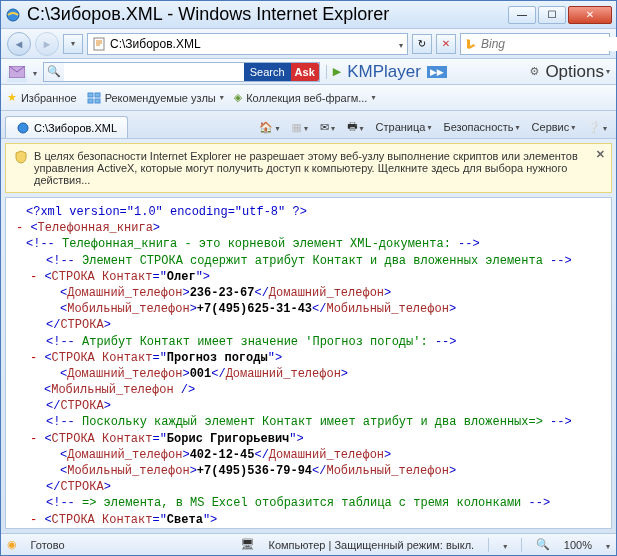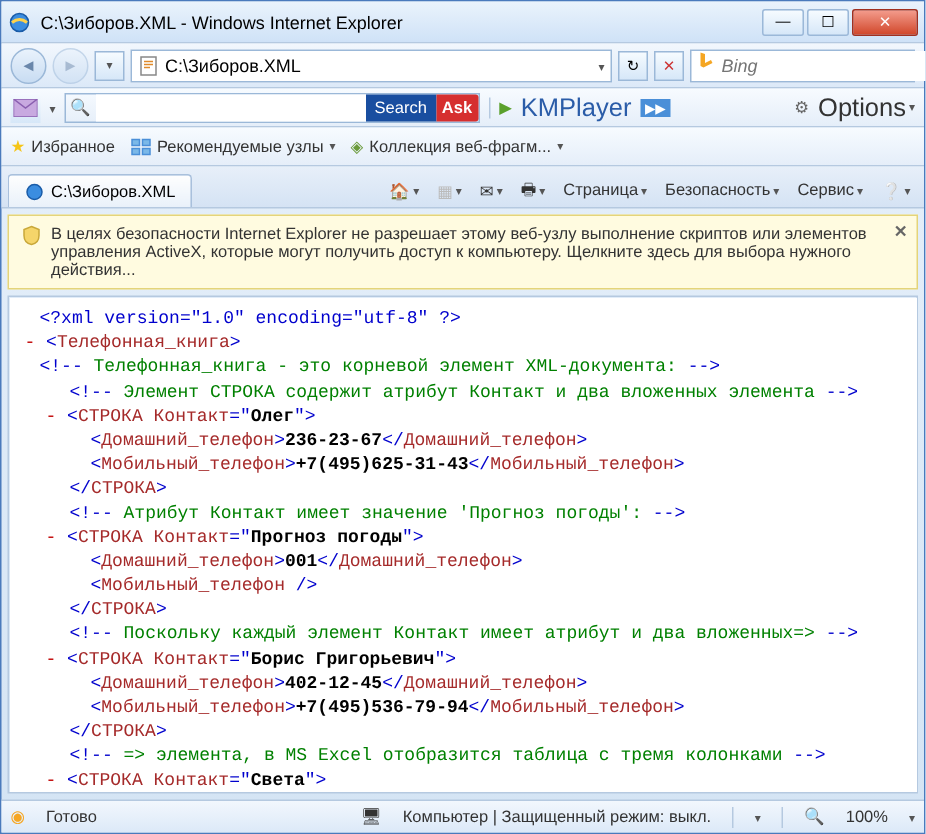--- a/index.html
+++ b/index.html
@@ -1,29 +1,29 @@
 <!DOCTYPE html>
 <html><head>
 <meta charset="utf-8">
 <style>
   * { box-sizing: border-box; margin: 0; padding: 0; }
   body { font-family: "Segoe UI", Tahoma, sans-serif; font-size: 11px; width: 617px; height: 556px; overflow: hidden; background: #d4e4f4; }
   .window { width: 617px; height: 556px; border: 1px solid #4a7abc; background: linear-gradient(#e8f1fb,#d4e4f4); display: flex; flex-direction: column; }
   .titlebar { height: 28px; background: linear-gradient(#eaf3fc,#cfe2f7); display: flex; align-items: center; padding: 0 4px; border-bottom: 1px solid #b5c9e0; }
   .titlebar .icon { width: 16px; height: 16px; margin-right: 6px; }
-  .titlebar .title { flex: 1; color: #000; font-size: 12px; }
+  .titlebar .title { flex: 1; color: #000; font-size: 18px; }
   .winbtns { display: flex; gap: 2px; }
   .winbtn { width: 28px; height: 18px; border: 1px solid #9bb8d8; background: linear-gradient(#f6fbff,#d6e7f8); border-radius: 2px; display:flex;align-items:center;justify-content:center;font-size:10px;cursor:pointer; }
   .winbtn.close { background: linear-gradient(#f39b8c,#d1482b); border-color:#a03020; color:#fff; width:44px; }
   .navbar { height: 30px; background: linear-gradient(#f2f7fd,#dce9f8); display:flex; align-items:center; padding:2px 6px; gap:4px; border-bottom:1px solid #b5c9e0; }
   .navbtn { width:24px; height:24px; border-radius:12px; background:linear-gradient(#e9f2fc,#c8dcf2); border:1px solid #9bb8d8; display:flex;align-items:center;justify-content:center;color:#6a87ab;cursor:pointer; }
   .addrbox { flex:1; height:22px; background:#fff; border:1px solid #9bb8d8; display:flex; align-items:center; padding:0 4px; gap:4px; }
   .addrbox input { border:none; outline:none; flex:1; font-size:12px; }
   .smallbtn { width:20px; height:20px; border:1px solid #9bb8d8; background:linear-gradient(#f6fbff,#d6e7f8); display:flex;align-items:center;justify-content:center; font-size:10px; cursor:pointer;}
-  .searchbox { width:150px; height:22px; background:#fff; border:1px solid #9bb8d8; display:flex; padding:0 4px; gap:4px; }
+  .searchbox { width:150px; height:22px; background:#fff; border:1px solid #9bb8d8; display:flex; align-items:center; padding:0 4px; gap:4px; }
   .searchbox input { border:none; outline:none; flex:1; font-size:12px; color:#888; font-style:italic; }
   .menubar { height:26px; background:linear-gradient(#f7fbff,#e5eef9); border-bottom:1px solid #b5c9e0; display:flex; align-items:center; padding:0 6px; gap:6px; }
   .searchfield { height:20px; border:1px solid #9bb8d8; display:flex; align-items:center; }
   .searchfield input { border:none; outline:none; width:180px; padding:0 4px; font-size:11px; height:18px; }
   .searchfield .searchlbl { background:#194ea0; color:#fff; padding:2px 6px; font-size:11px; height:18px; display:flex;align-items:center; }
   .searchfield .ask { background:#d62f2f; color:#fff; font-weight:bold; padding:4px 4px; height:18px; display:flex;align-items:center; border-radius:0 2px 2px 0;}
   .menulink { color:#2a5ca8; font-size:17px; cursor:pointer; display:flex;align-items:center;gap:2px; }
   .favbar { height:26px; background:linear-gradient(#f7fbff,#e5eef9); border-bottom:1px solid #b5c9e0; display:flex; align-items:center; padding:0 6px; gap:10px; }
   .favbar .item { color:#333; display:flex;align-items:center;gap:4px; cursor:pointer; }
   .tabbar { height:28px; background:linear-gradient(#e7eff9,#d5e3f4); display:flex; align-items:flex-end; padding:0 4px; gap:4px; border-bottom:1px solid #b5c9e0; }
@@ -192,21 +192,21 @@
       <div><span class="red">-</span> <span class="blue">&lt;</span><span class="brown">Телефонная_книга</span><span class="blue">&gt;</span></div>
       <div style="margin-left:10px"><span class="blue">&lt;!--</span> <span class="green">Телефонная_книга - это корневой элемент XML-документа:</span> <span class="blue">--&gt;</span></div>
       <div style="margin-left:30px"><span class="blue">&lt;!--</span> <span class="green">Элемент СТРОКА содержит атрибут Контакт и два вложенных элемента</span> <span class="blue">--&gt;</span></div>
       <div style="margin-left:14px"><span class="red">-</span> <span class="blue">&lt;</span><span class="brown">СТРОКА</span> <span class="brown">Контакт</span><span class="blue">="</span><span class="black">Олег</span><span class="blue">"&gt;</span></div>
       <div style="margin-left:44px"><span class="blue">&lt;</span><span class="brown">Домашний_телефон</span><span class="blue">&gt;</span><span class="black">236-23-67</span><span class="blue">&lt;/</span><span class="brown">Домашний_телефон</span><span class="blue">&gt;</span></div>
       <div style="margin-left:44px"><span class="blue">&lt;</span><span class="brown">Мобильный_телефон</span><span class="blue">&gt;</span><span class="black">+7(495)625-31-43</span><span class="blue">&lt;/</span><span class="brown">Мобильный_телефон</span><span class="blue">&gt;</span></div>
       <div style="margin-left:30px"><span class="blue">&lt;/</span><span class="brown">СТРОКА</span><span class="blue">&gt;</span></div>
       <div style="margin-left:30px"><span class="blue">&lt;!--</span> <span class="green">Атрибут Контакт имеет значение 'Прогноз погоды':</span> <span class="blue">--&gt;</span></div>
       <div style="margin-left:14px"><span class="red">-</span> <span class="blue">&lt;</span><span class="brown">СТРОКА</span> <span class="brown">Контакт</span><span class="blue">="</span><span class="black">Прогноз погоды</span><span class="blue">"&gt;</span></div>
       <div style="margin-left:44px"><span class="blue">&lt;</span><span class="brown">Домашний_телефон</span><span class="blue">&gt;</span><span class="black">001</span><span class="blue">&lt;/</span><span class="brown">Домашний_телефон</span><span class="blue">&gt;</span></div>
-      <div style="margin-left:44px"><span class="blue">&lt;</span><span class="brown">Мобильный_телефон</span> <span class="blue">/&gt;</span></div>
+      <div style="margin-left:28px"><span class="blue">&lt;</span><span class="brown">Мобильный_телефон</span> <span class="blue">/&gt;</span></div>
       <div style="margin-left:30px"><span class="blue">&lt;/</span><span class="brown">СТРОКА</span><span class="blue">&gt;</span></div>
       <div style="margin-left:30px"><span class="blue">&lt;!--</span> <span class="green">Поскольку каждый элемент Контакт имеет атрибут и два вложенных=&gt;</span> <span class="blue">--&gt;</span></div>
       <div style="margin-left:14px"><span class="red">-</span> <span class="blue">&lt;</span><span class="brown">СТРОКА</span> <span class="brown">Контакт</span><span class="blue">="</span><span class="black">Борис Григорьевич</span><span class="blue">"&gt;</span></div>
       <div style="margin-left:44px"><span class="blue">&lt;</span><span class="brown">Домашний_телефон</span><span class="blue">&gt;</span><span class="black">402-12-45</span><span class="blue">&lt;/</span><span class="brown">Домашний_телефон</span><span class="blue">&gt;</span></div>
       <div style="margin-left:44px"><span class="blue">&lt;</span><span class="brown">Мобильный_телефон</span><span class="blue">&gt;</span><span class="black">+7(495)536-79-94</span><span class="blue">&lt;/</span><span class="brown">Мобильный_телефон</span><span class="blue">&gt;</span></div>
       <div style="margin-left:30px"><span class="blue">&lt;/</span><span class="brown">СТРОКА</span><span class="blue">&gt;</span></div>
       <div style="margin-left:30px"><span class="blue">&lt;!--</span> <span class="green">=&gt; элемента, в MS Excel отобразится таблица с тремя колонками</span> <span class="blue">--&gt;</span></div>
       <div style="margin-left:14px"><span class="red">-</span> <span class="blue">&lt;</span><span class="brown">СТРОКА</span> <span class="brown">Контакт</span><span class="blue">="</span><span class="black">Света</span><span class="blue">"&gt;</span></div>
       <div style="margin-left:44px"><span class="blue">&lt;</span><span class="brown">Домашний_телефон</span> <span class="blue">/&gt;</span></div>
     </div>

